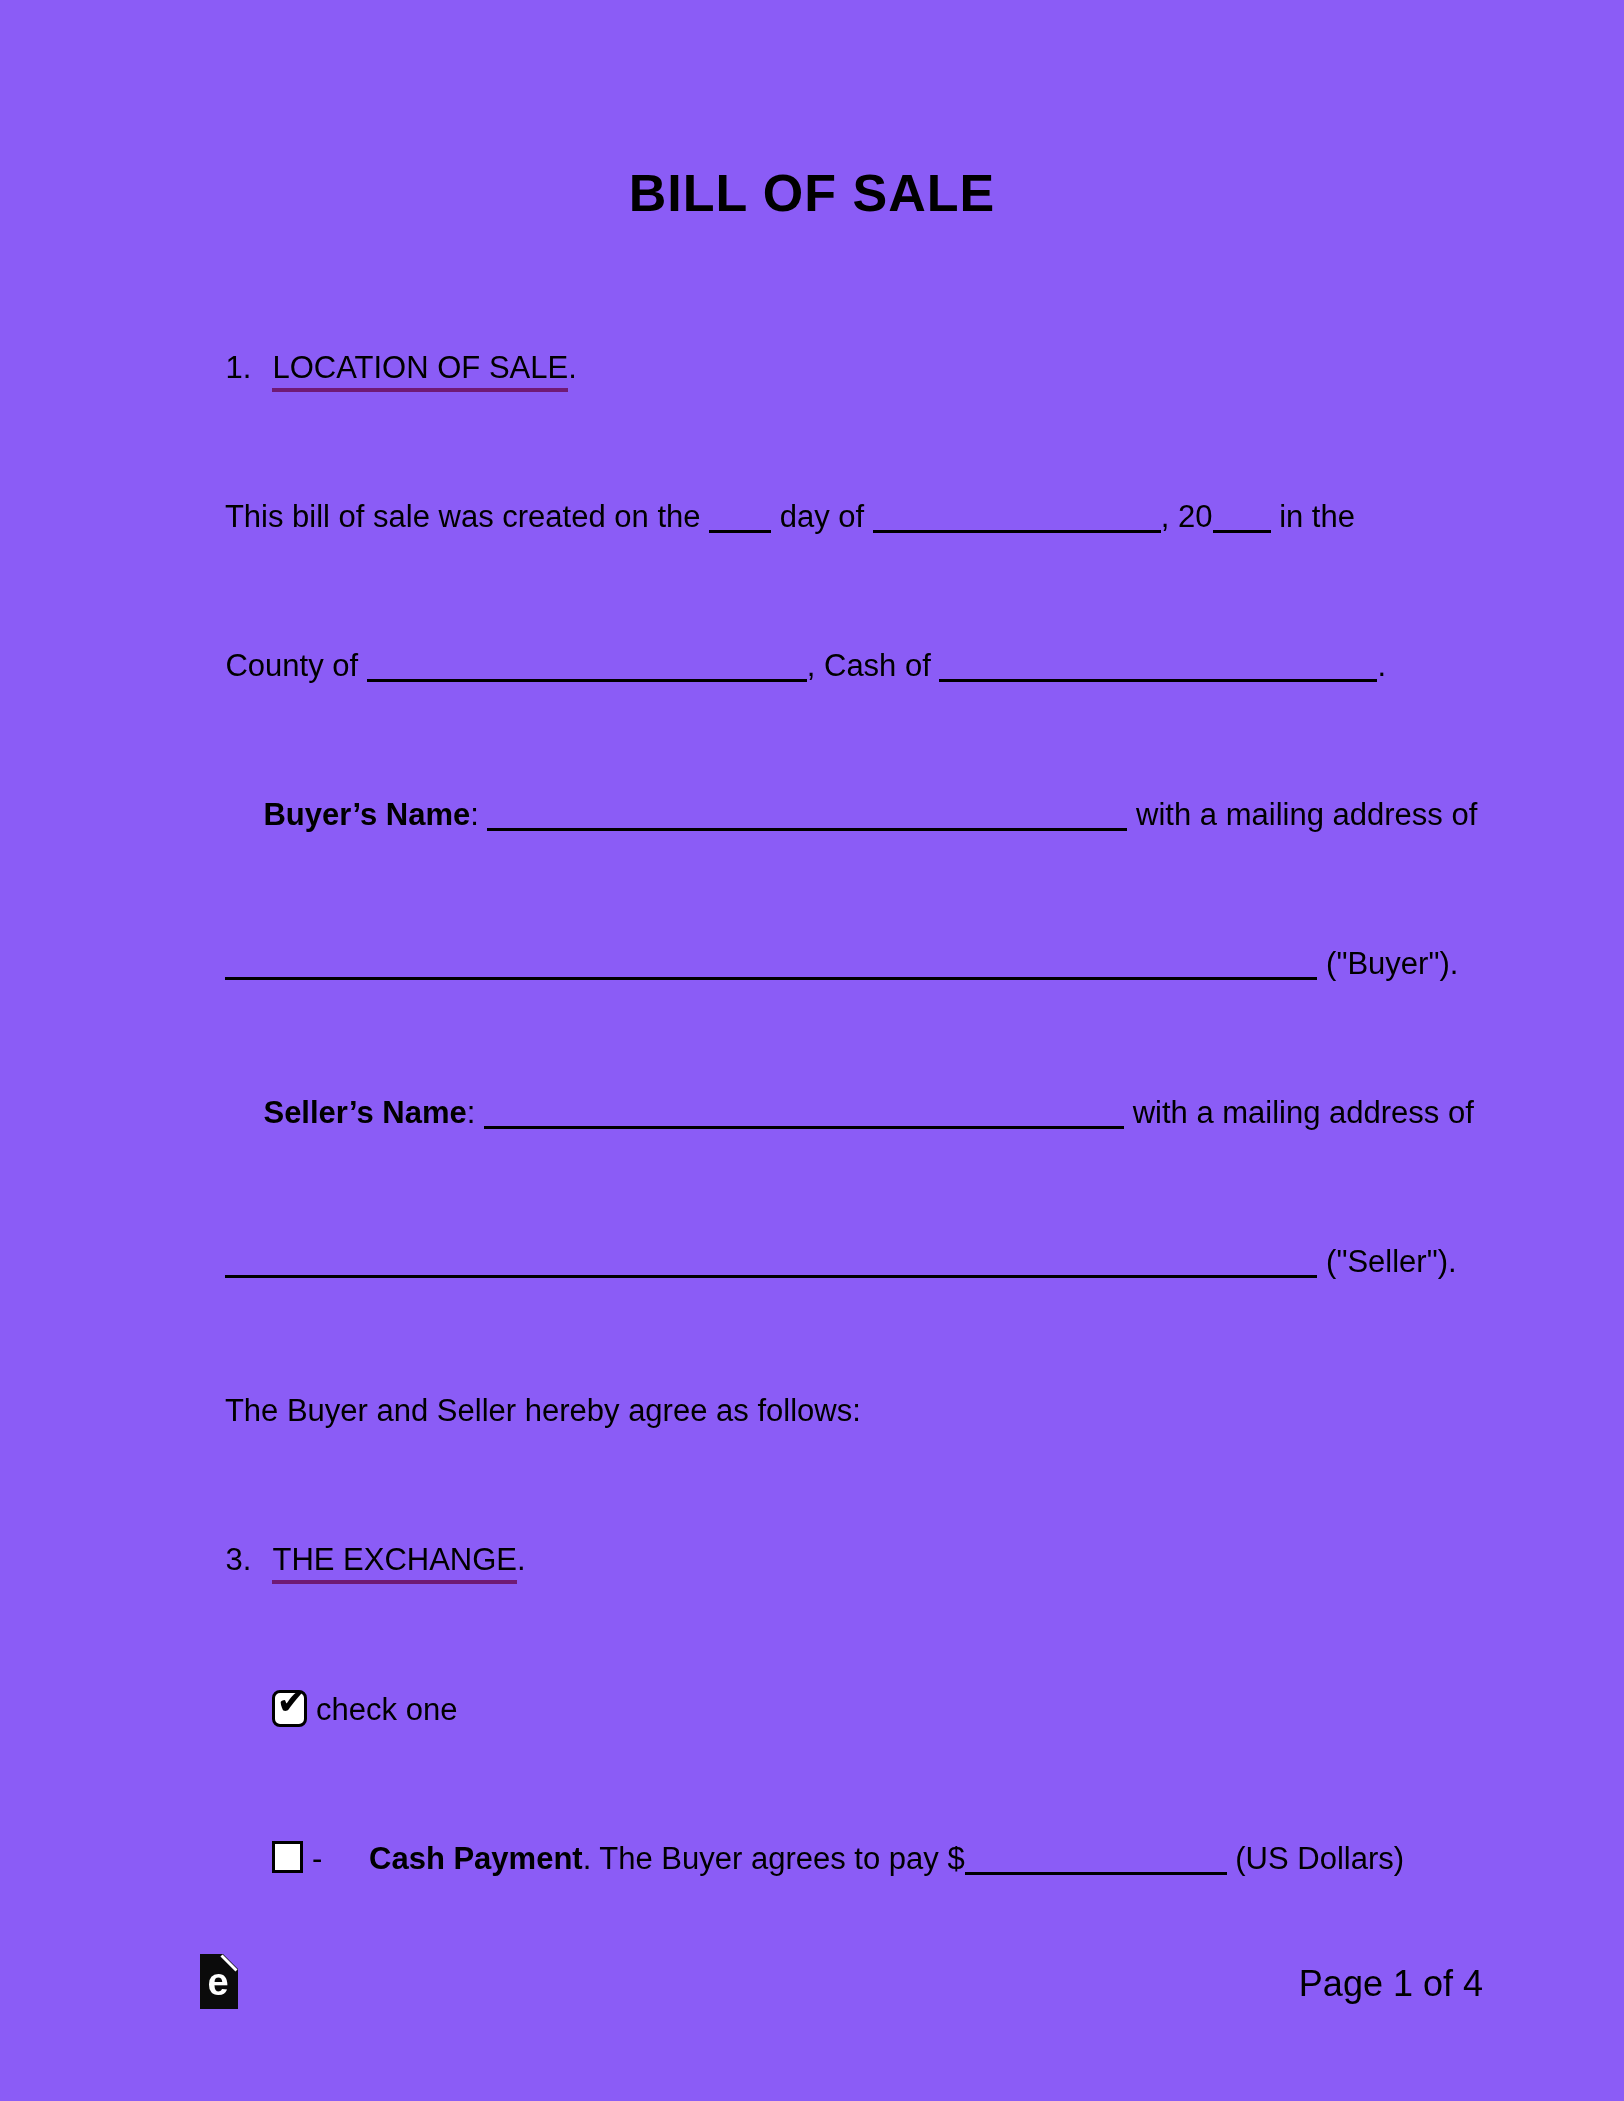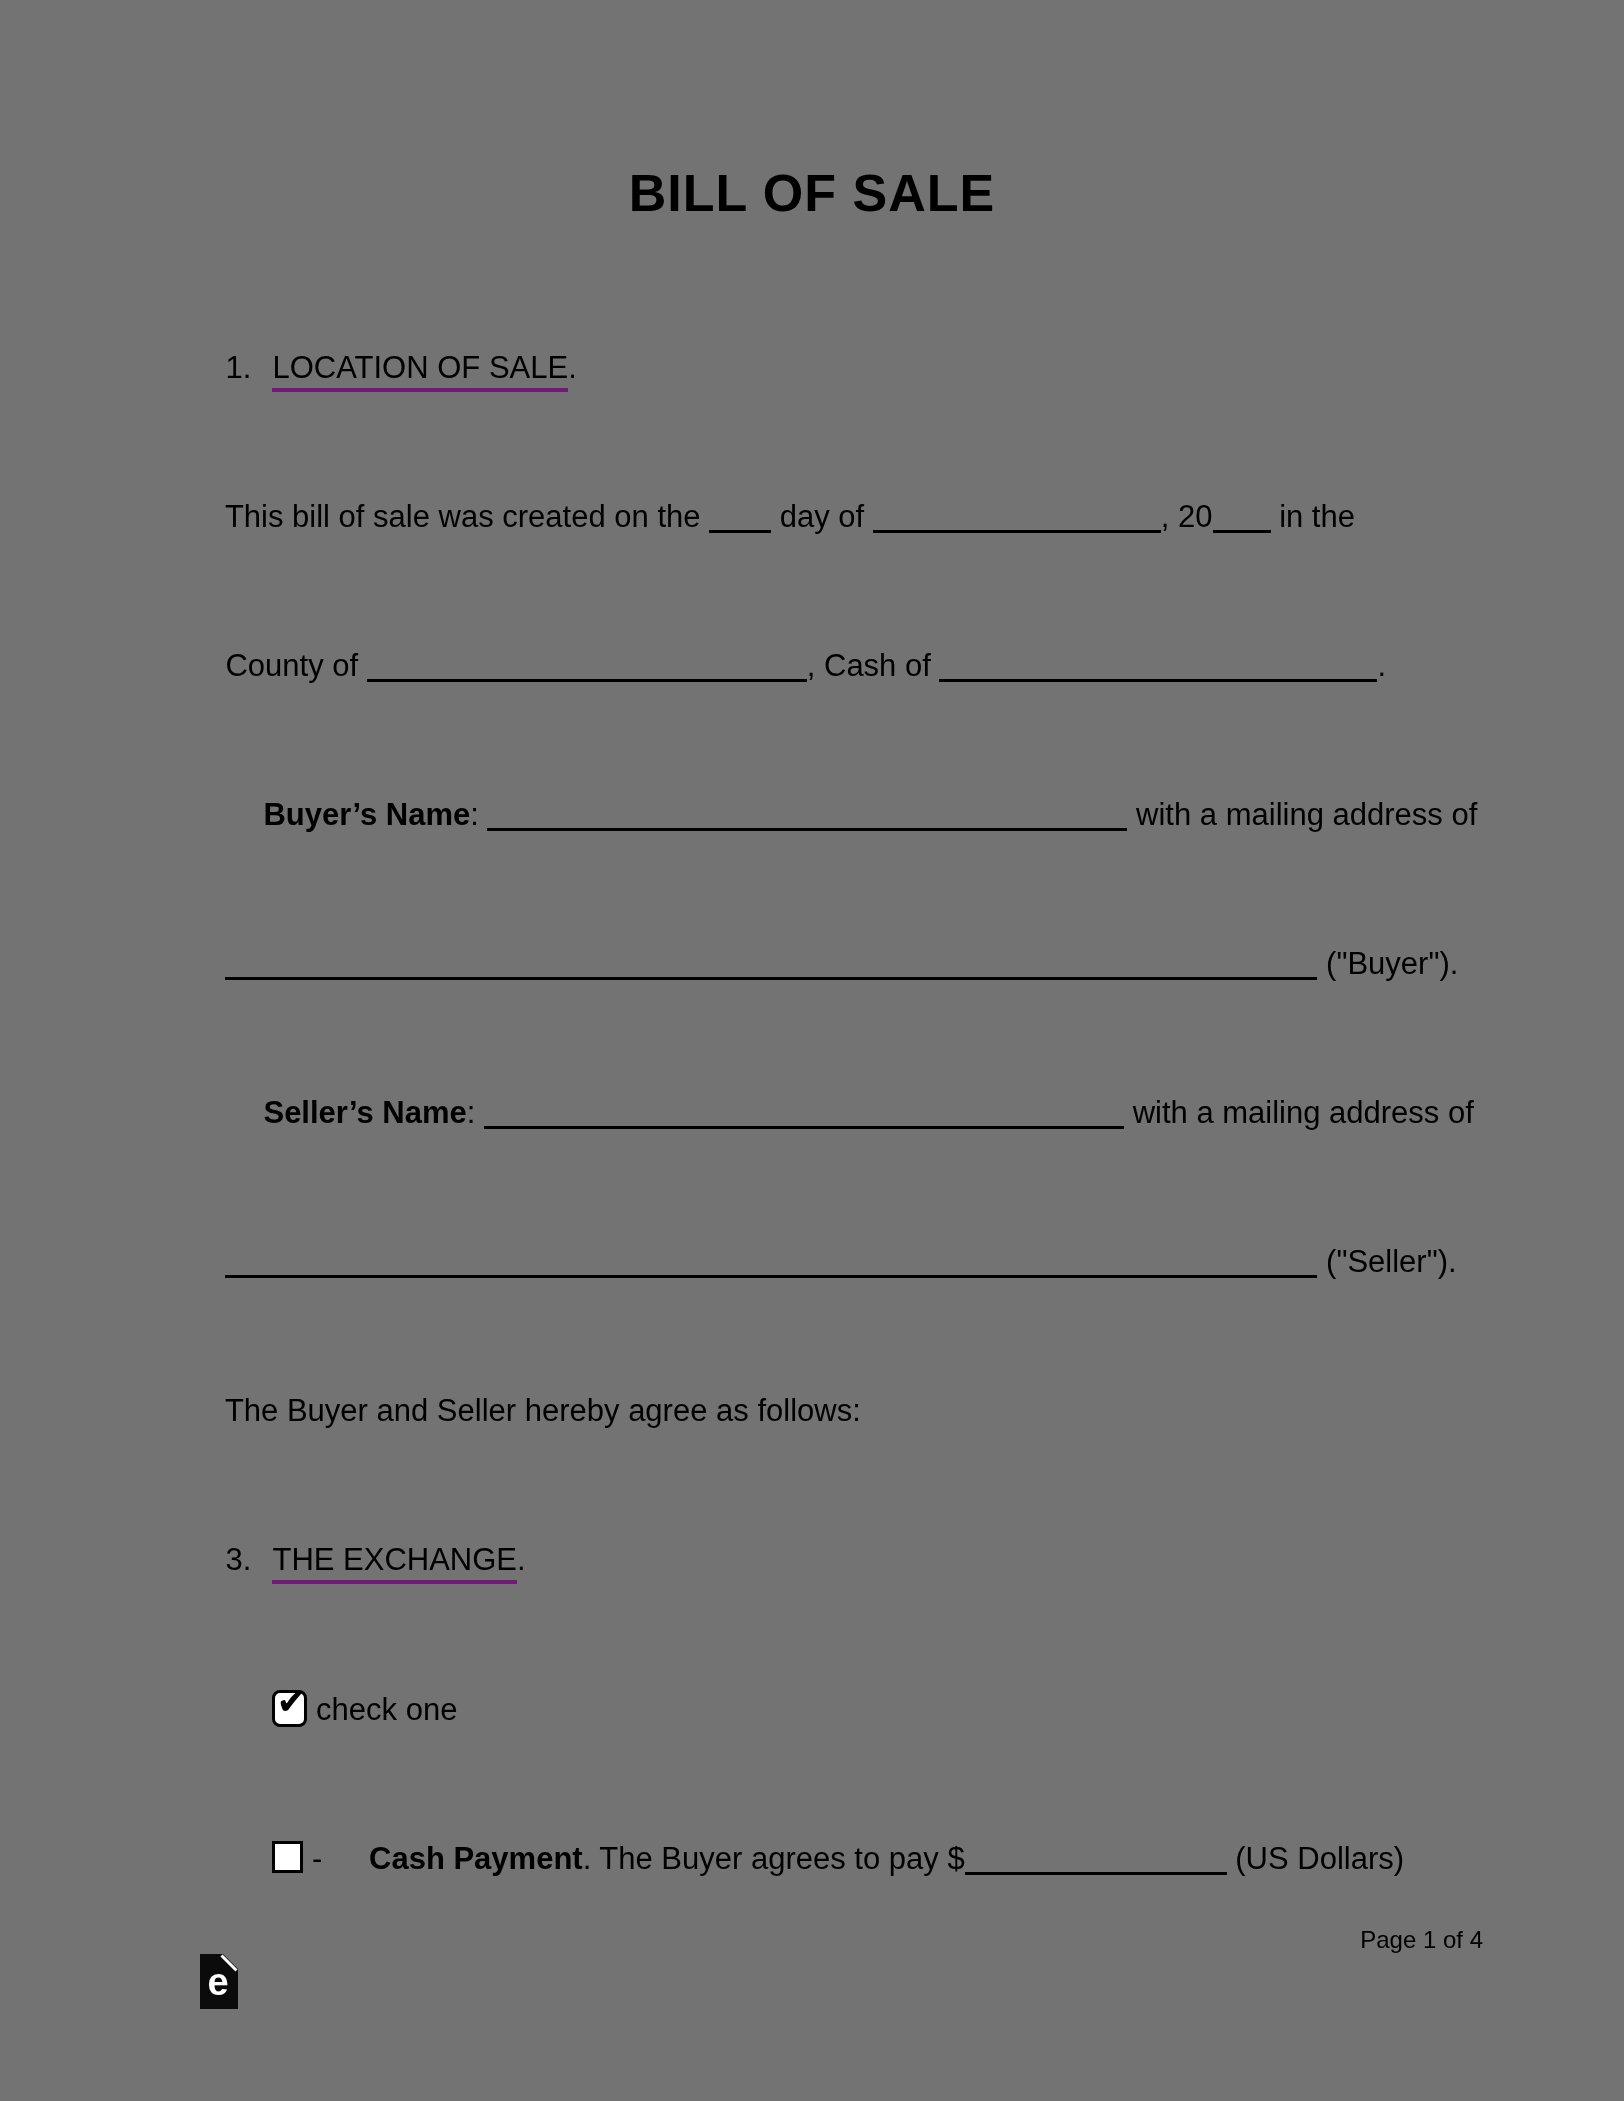--- a/index.html
+++ b/index.html
@@ -1,19 +1,19 @@
 <!DOCTYPE html>
 <html><head>
 <meta charset="utf-8">
 <style>
   html,body{margin:0;padding:0;background:#ffffff;}
   .page{
     position:relative;
     width:1624px;height:2101px;
-    background:#737373;color:#000;
+    background:#8b5cf6;color:#000;
     font-family:"Liberation Sans","DejaVu Sans",sans-serif;
     box-sizing:border-box;
     padding:162px 140px 0 191px;
     overflow:hidden;
   }
   .title{
     font-size:52px;font-weight:bold;line-height:62px;
     text-align:center;
     margin:0 -140px 88px -191px;
     letter-spacing:1px;
@@ -55,22 +55,22 @@
     position:absolute;left:200px;top:1954px;
     width:38px;height:55px;
   }
   .logo-letter{
     position:absolute;left:0;top:7px;width:36px;
     text-align:center;
     font-size:38px;font-weight:bold;color:#ffffff;
     font-family:"Liberation Sans","DejaVu Sans",sans-serif;
   }
   .page-indicator{
-    position:absolute;right:141px;top:1924px;
-    font-size:24px;line-height:32px;
+    position:absolute;right:141px;top:1968px;
+    font-size:36px;line-height:32px;
   }
 </style>
 </head>
 <body>
 
 <div class="page">
 
   <div class="title">BILL OF SALE</div>
 
   <div class="line heading-line">

